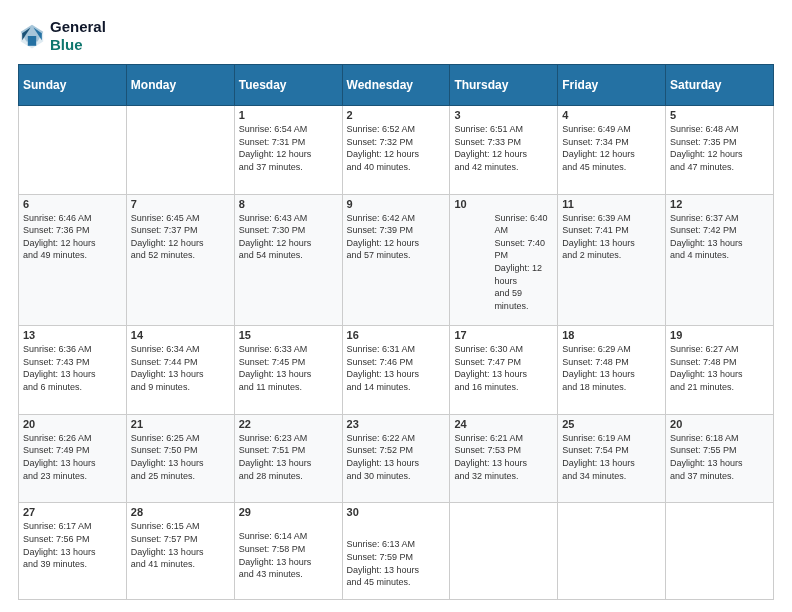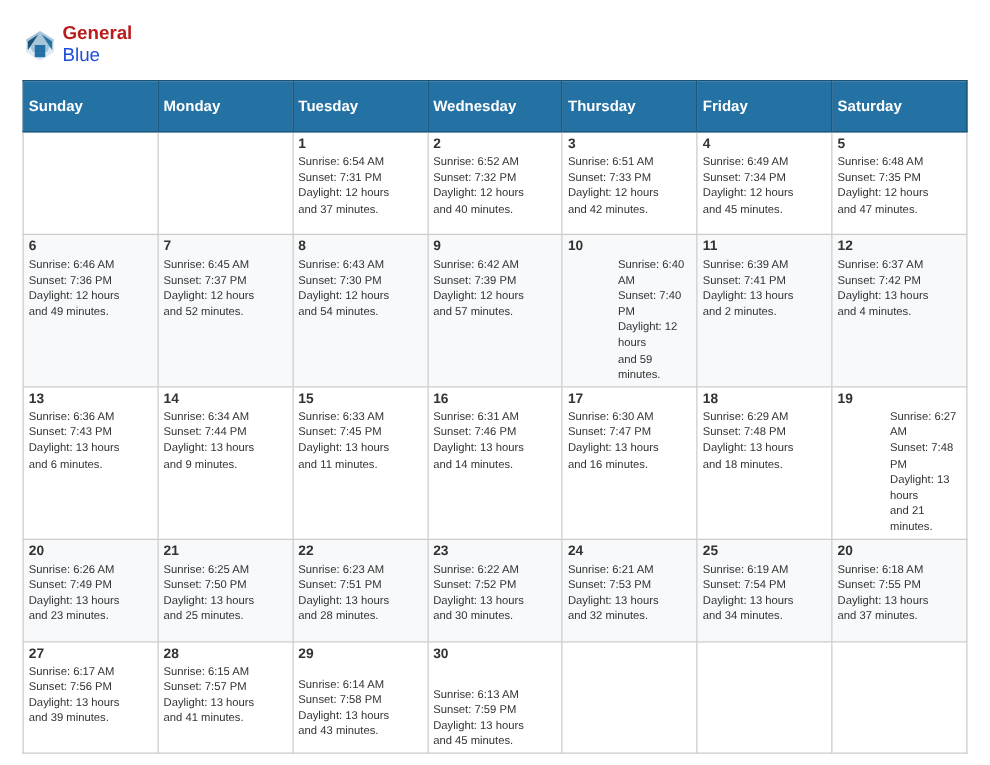--- a/index.html
+++ b/index.html
@@ -96,22 +96,22 @@
   <div class="header">
     <div class="logo">
       <svg class="logo-icon" viewBox="0 0 40 40">
         <polygon points="20,4 36,14 36,28 20,38 4,28 4,14" fill="#2471a3" opacity="0.15"></polygon>
         <polygon points="20,4 36,14 28,28 12,28 4,14" fill="#2471a3" opacity="0.3"></polygon>
         <polygon points="22,8 34,16 34,26 22,8" fill="#2471a3"></polygon>
         <polygon points="18,8 6,16 6,26 18,8" fill="#1a5276"></polygon>
         <rect x="14" y="20" width="12" height="14" fill="#2471a3"></rect>
       </svg>
       <div>
-        <div style="font-size:15px;font-weight:bold;color:#b91c1c;line-height:1.2;">General</div>
-        <div style="font-size:15px;font-weight:normal;color:#1d4ed8;line-height:1.2;">Blue</div>
+        <div style="font-size:15px;font-weight:bold;color:#0f172a;line-height:1.2;">General</div>
+        <div style="font-size:15px;font-weight:bold;color:#0f766e;line-height:1.2;">Blue</div>
       </div>
     </div>
     <div class="title-block">
       <div class="month-title"></div>
       <div class="location-title"></div>
     </div>
   </div>
 
   <table class="calendar">
     <thead>
@@ -254,21 +254,21 @@
           </td>
           <td>
             <span class="day-number">18</span>
             <div class="day-info" style="white-space: pre-line;">Sunrise: 6:29 AM
 Sunset: 7:48 PM
 Daylight: 13 hours
 and 18 minutes.</div>
           </td>
           <td>
             <span class="day-number">19</span>
-            <div class="day-info" style="white-space: pre-line; margin-left: 42px;">Sunrise: 6:27 AM
+            <div class="day-info" style="white-space: pre-line;">Sunrise: 6:27 AM
 Sunset: 7:48 PM
 Daylight: 13 hours
 and 21 minutes.</div>
           </td>
         </tr>
         <tr>
           <td>
             <span class="day-number">20</span>
             <div class="day-info" style="white-space: pre-line;">Sunrise: 6:26 AM
 Sunset: 7:49 PM

